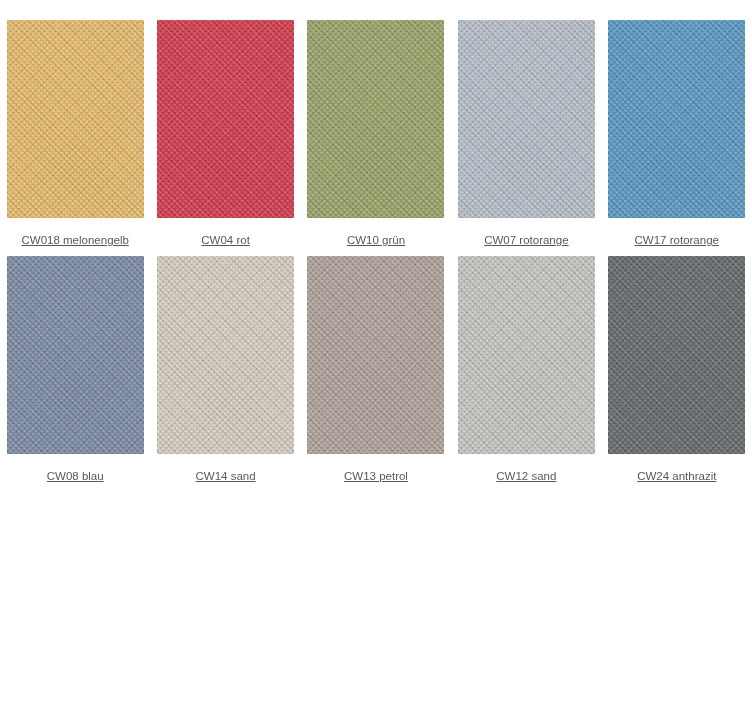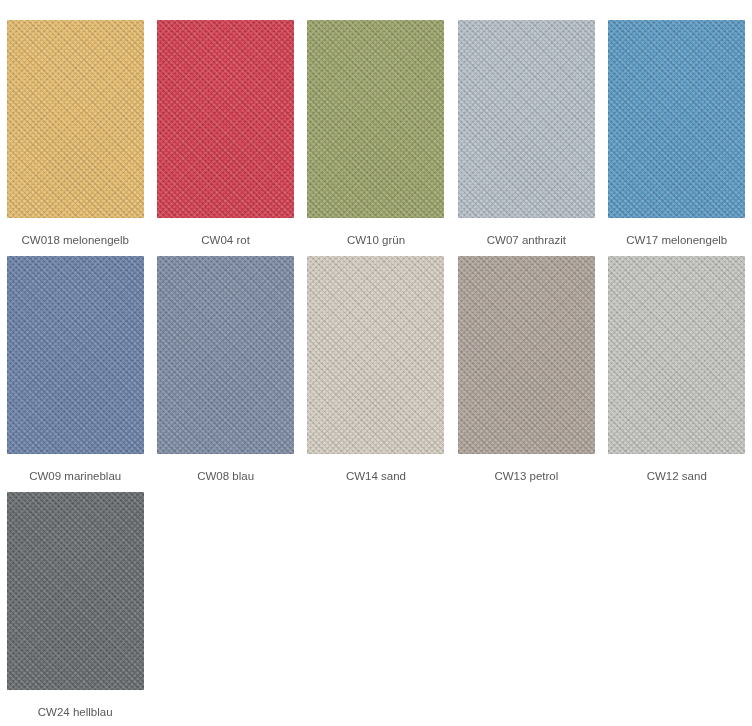--- a/index.html
+++ b/index.html
@@ -74,20 +74,21 @@
     pointer-events: none;
   }
 
   .swatch-label {
     margin-top: 15px;
     font-size: 11.5px;
     line-height: 14px;
     color: #58585a;
     text-align: left;
     white-space: nowrap;
+    text-decoration: underline;
   }
 </style>
 </head>
 <body style="background: rgb(255, 255, 255);">
 
 <div id="swatch-grid">
     <div class="swatch-cell">
       <div class="swatch-chip" style="background-color: rgb(230, 188, 110);">
         <div class="weave"></div>
       </div>
@@ -102,33 +103,27 @@
     <div class="swatch-cell">
       <div class="swatch-chip" style="background-color: rgb(156, 164, 106);">
         <div class="weave"></div>
       </div>
       <div class="swatch-label">CW10 grün</div>
     </div>
     <div class="swatch-cell">
       <div class="swatch-chip" style="background-color: rgb(183, 192, 201);">
         <div class="weave"></div>
       </div>
-      <div class="swatch-label">CW07 anthrazit</div>
+      <div class="swatch-label">CW07 rotorange</div>
     </div>
     <div class="swatch-cell">
       <div class="swatch-chip" style="background-color: rgb(91, 154, 196);">
         <div class="weave"></div>
       </div>
-      <div class="swatch-label">CW17 melonengelb</div>
-    </div>
-    <div class="swatch-cell">
-      <div class="swatch-chip" style="background-color: rgb(107, 129, 168);">
-        <div class="weave"></div>
-      </div>
-      <div class="swatch-label">CW09 marineblau</div>
+      <div class="swatch-label">CW17 rotorange</div>
     </div>
     <div class="swatch-cell">
       <div class="swatch-chip" style="background-color: rgb(126, 140, 165);">
         <div class="weave"></div>
       </div>
       <div class="swatch-label">CW08 blau</div>
     </div>
     <div class="swatch-cell">
       <div class="swatch-chip" style="background-color: rgb(213, 206, 194);">
         <div class="weave"></div>
@@ -144,15 +139,15 @@
     <div class="swatch-cell">
       <div class="swatch-chip" style="background-color: rgb(198, 198, 194);">
         <div class="weave"></div>
       </div>
       <div class="swatch-label">CW12 sand</div>
     </div>
     <div class="swatch-cell">
       <div class="swatch-chip" style="background-color: rgb(102, 107, 109);">
         <div class="weave"></div>
       </div>
-      <div class="swatch-label">CW24 hellblau</div>
+      <div class="swatch-label">CW24 anthrazit</div>
     </div>
   </div>
 
 </body></html>

